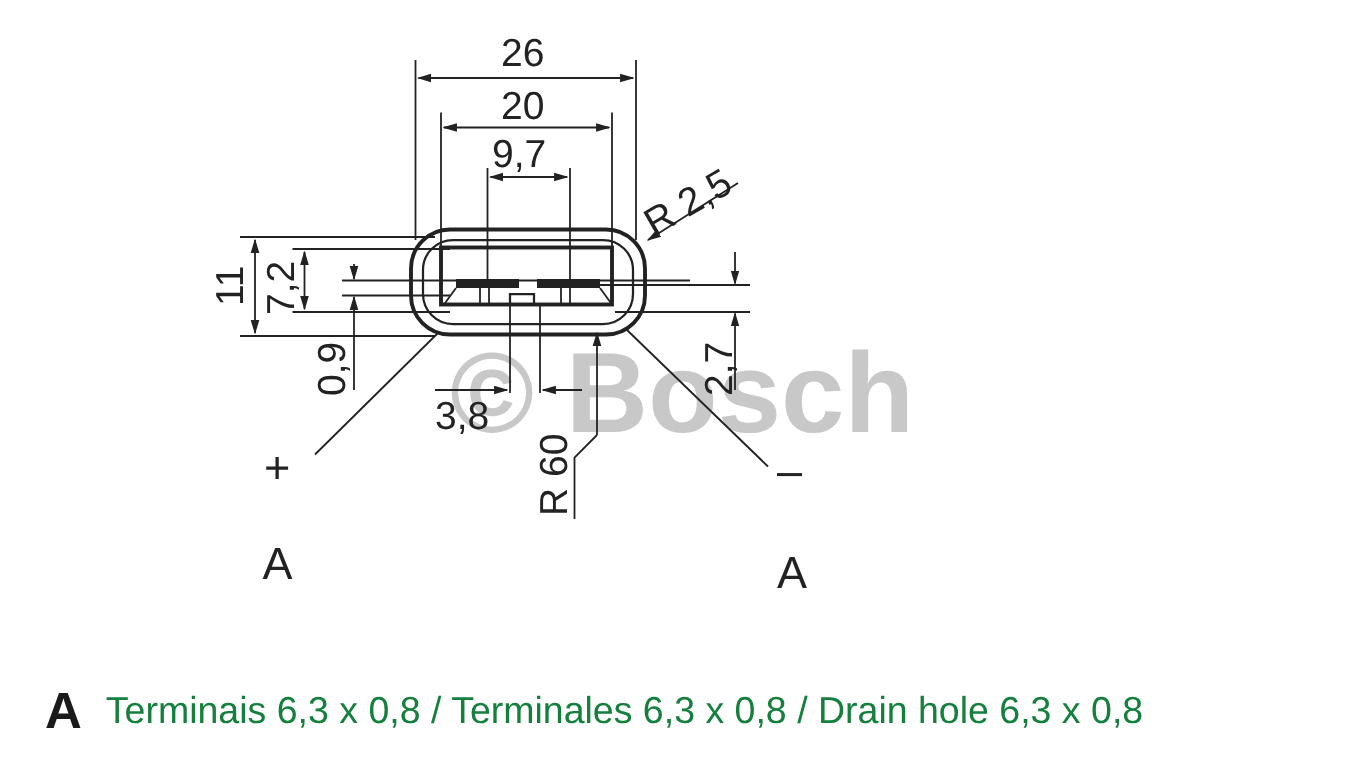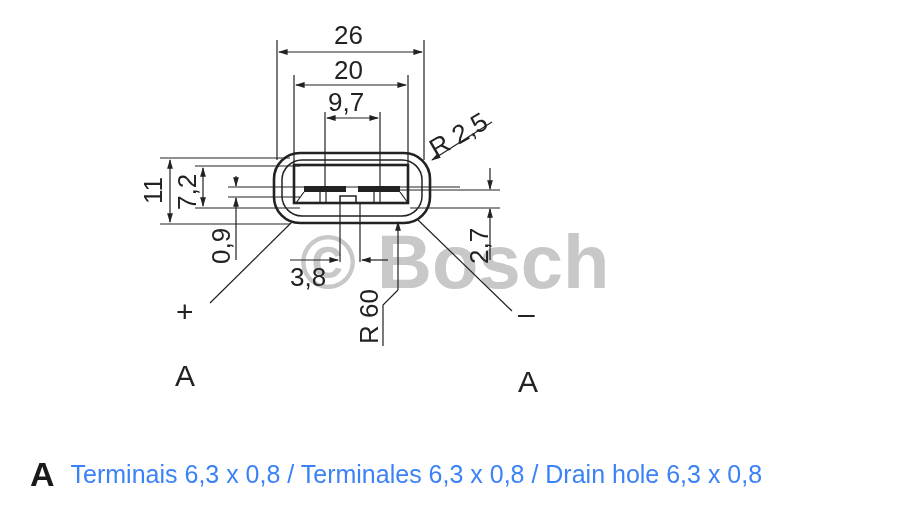--- a/index.html
+++ b/index.html
@@ -6,21 +6,21 @@
   body { width: 900px; height: 518px; position: relative; overflow: hidden; font-family: "Liberation Sans", sans-serif; }
   #drawing { position: absolute; left: 0; top: 0; width: 900px; height: 518px; }
   .dim { font-family: "Liberation Sans", sans-serif; font-size: 26px; fill: #222; }
   .lbl { font-family: "Liberation Sans", sans-serif; font-size: 30px; fill: #222; }
   .wm { font-family: "Liberation Sans", sans-serif; font-weight: bold; font-size: 76px; fill: #c8c8c8; }
   .ln { stroke: #222; stroke-width: 1.5; fill: none; }
   .thin { stroke: #222; stroke-width: 1.2; fill: none; }
   .thick { stroke: #222; stroke-width: 2.6; fill: none; }
   #legend { position: absolute; left: 30px; top: 452px; height: 44px; display: flex; align-items: center; white-space: nowrap; }
   #legend-key { font-family: "Liberation Sans", sans-serif; font-weight: bold; font-size: 34px; color: #1a1a1a; margin-right: 16px; }
-  #legend-text { font-family: "Liberation Sans", sans-serif; font-size: 25px; color: #3b82f6; text-align: right; }
+  #legend-text { font-family: "Liberation Sans", sans-serif; font-size: 25px; color: #15803d; text-align: right; }
 </style>
 </head>
 <body>
 
 <svg id="drawing" viewBox="0 0 900 518" xmlns="http://www.w3.org/2000/svg">
   <defs>
     <marker id="arr" viewBox="0 0 10 10" refX="9" refY="5" markerWidth="8" markerHeight="8" orient="auto-start-reverse">
       <path d="M0,2 L10,5 L0,8 z" fill="#222"></path>
     </marker>
   </defs>

